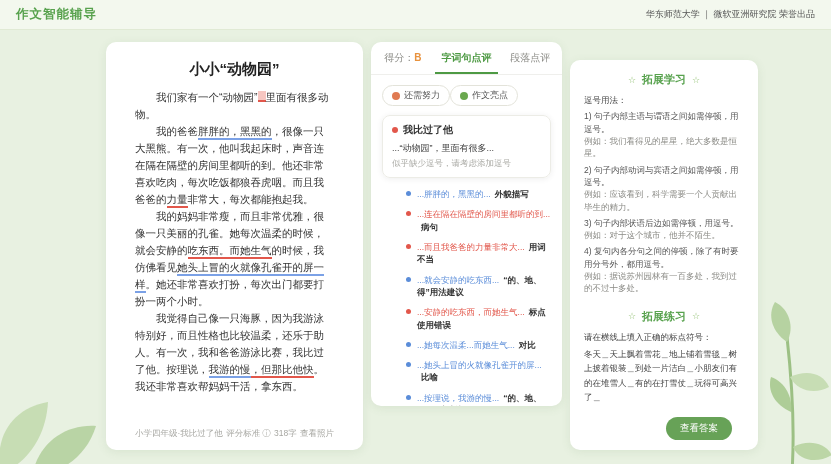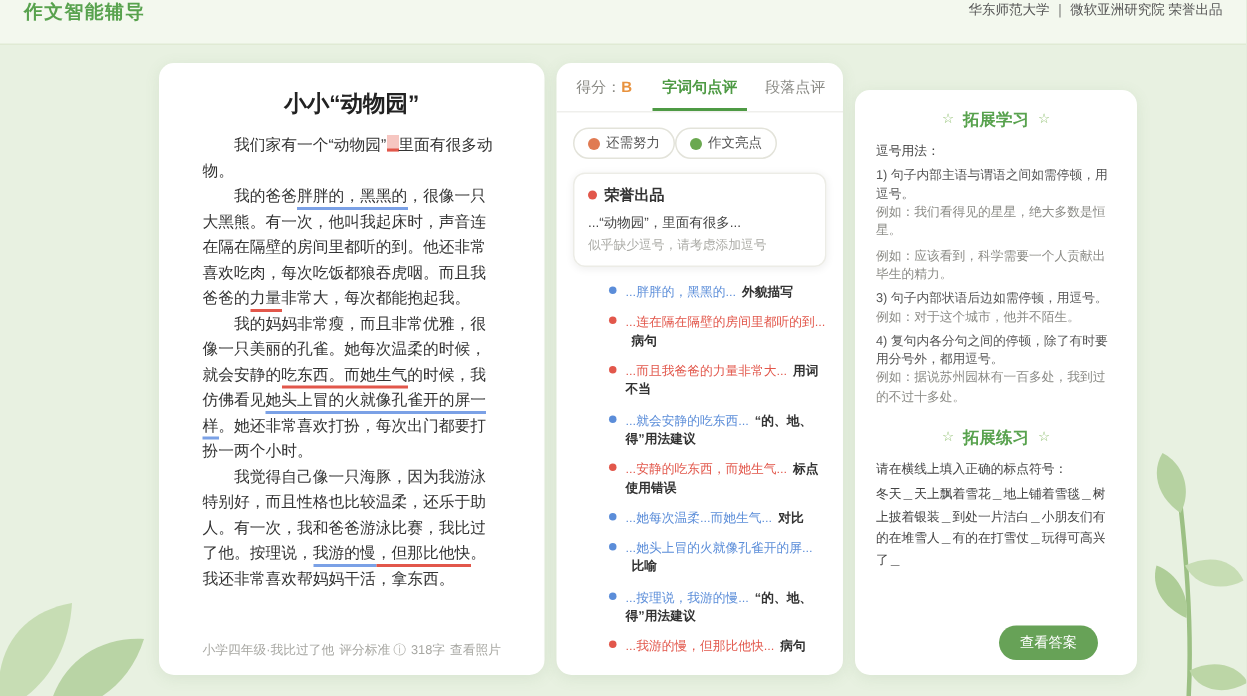--- a/index.html
+++ b/index.html
@@ -7,32 +7,32 @@
   .app {
     position:relative; width:831px; height:464px; overflow:hidden;
     background:#e8f1e1;
     font-family:"Liberation Sans","DejaVu Sans",sans-serif;
     color:#333;
   }
   
   .topbar {
     position:absolute; top:0; left:0; right:0; height:30px;
     background:#f3f8ee; border-bottom:1px solid #e0ead4;
-    display:flex; align-items:flex-start; justify-content:space-between;
+    display:flex; align-items:center; justify-content:space-between;
     padding:0 16px; z-index:5;
   }
   .logo { color:#58a24e; font-weight:bold; font-size:12.5px; letter-spacing:1px; }
   .credits { color:#555; font-size:9px; }
   
   .panel {
     position:absolute; background:#fff; border-radius:10px;
     box-shadow:0 2px 10px rgba(100,140,90,.12); overflow:hidden;
   }
   .panel-essay { left:106px; top:42px; width:257px; height:408px; display:flex; flex-direction:column; padding:14px 29px 10px; }
-  .panel-review { left:371px; top:42px; width:191px; height:408px; display:flex; flex-direction:column; }
+  .panel-review { left:371px; top:42px; width:191px; height:364px; display:flex; flex-direction:column; }
   .panel-ext { left:570px; top:60px; width:188px; height:390px; display:flex; flex-direction:column; padding:10px 14px 10px; }
   
   .essay-title { text-align:center; font-size:15px; font-weight:bold; color:#222; margin:4px 0 10px; }
   .essay-body { font-size:10.5px; line-height:1.62; color:#333; }
   .essay-p { text-indent:2em; margin:0; }
   .seg-blue { border-bottom:2px solid #7ba1e6; padding-bottom:0.5px; }
   .seg-red  { border-bottom:2px solid #e2574b; padding-bottom:0.5px; }
   .seg-gap  { display:inline-block; width:8px; height:11px; background:#f6c6c1;
               border-bottom:2px solid #e2574b; vertical-align:-1px; }
   .essay-footer {
@@ -143,21 +143,21 @@
             <span>还需努力</span>
           </div>
         <div class="chip">
             <span class="chip-dot" style="background: rgb(106, 168, 79);"></span>
             <span>作文亮点</span>
           </div>
       </div>
       <div class="selected-card">
         <div class="card-title-row">
           <span class="card-dot"></span>
-          <span>荣誉出品</span>
+          <span>我比过了他</span>
         </div>
         <div class="card-quote">...“动物园”，里面有很多...</div>
         <div class="card-hint">似乎缺少逗号，请考虑添加逗号</div>
       </div>
       <div class="comment-list">
           <div class="comment-item blue">
             <span class="dot"></span>
             <span class="c-body"><span class="c-text">...胖胖的，黑黑的...</span><span class="c-tag">外貌描写</span></span>
           </div>
           <div class="comment-item red">
@@ -202,20 +202,21 @@
       <span>拓展学习</span>
       <span class="star">☆</span>
     </div>
     <div class="ext-intro">逗号用法：</div>
     <div class="rules">
         <div class="rule">
           <div>1) 句子内部主语与谓语之间如需停顿，用逗号。</div>
           <div class="rule-example">例如：我们看得见的星星，绝大多数是恒星。</div>
         </div>
         <div class="rule">
+          <div>2) 句子内部动词与宾语之间如需停顿，用逗号。</div>
           <div class="rule-example">例如：应该看到，科学需要一个人贡献出毕生的精力。</div>
         </div>
         <div class="rule">
           <div>3) 句子内部状语后边如需停顿，用逗号。</div>
           <div class="rule-example">例如：对于这个城市，他并不陌生。</div>
         </div>
         <div class="rule">
           <div>4) 复句内各分句之间的停顿，除了有时要用分号外，都用逗号。</div>
           <div class="rule-example">例如：据说苏州园林有一百多处，我到过的不过十多处。</div>
         </div>

